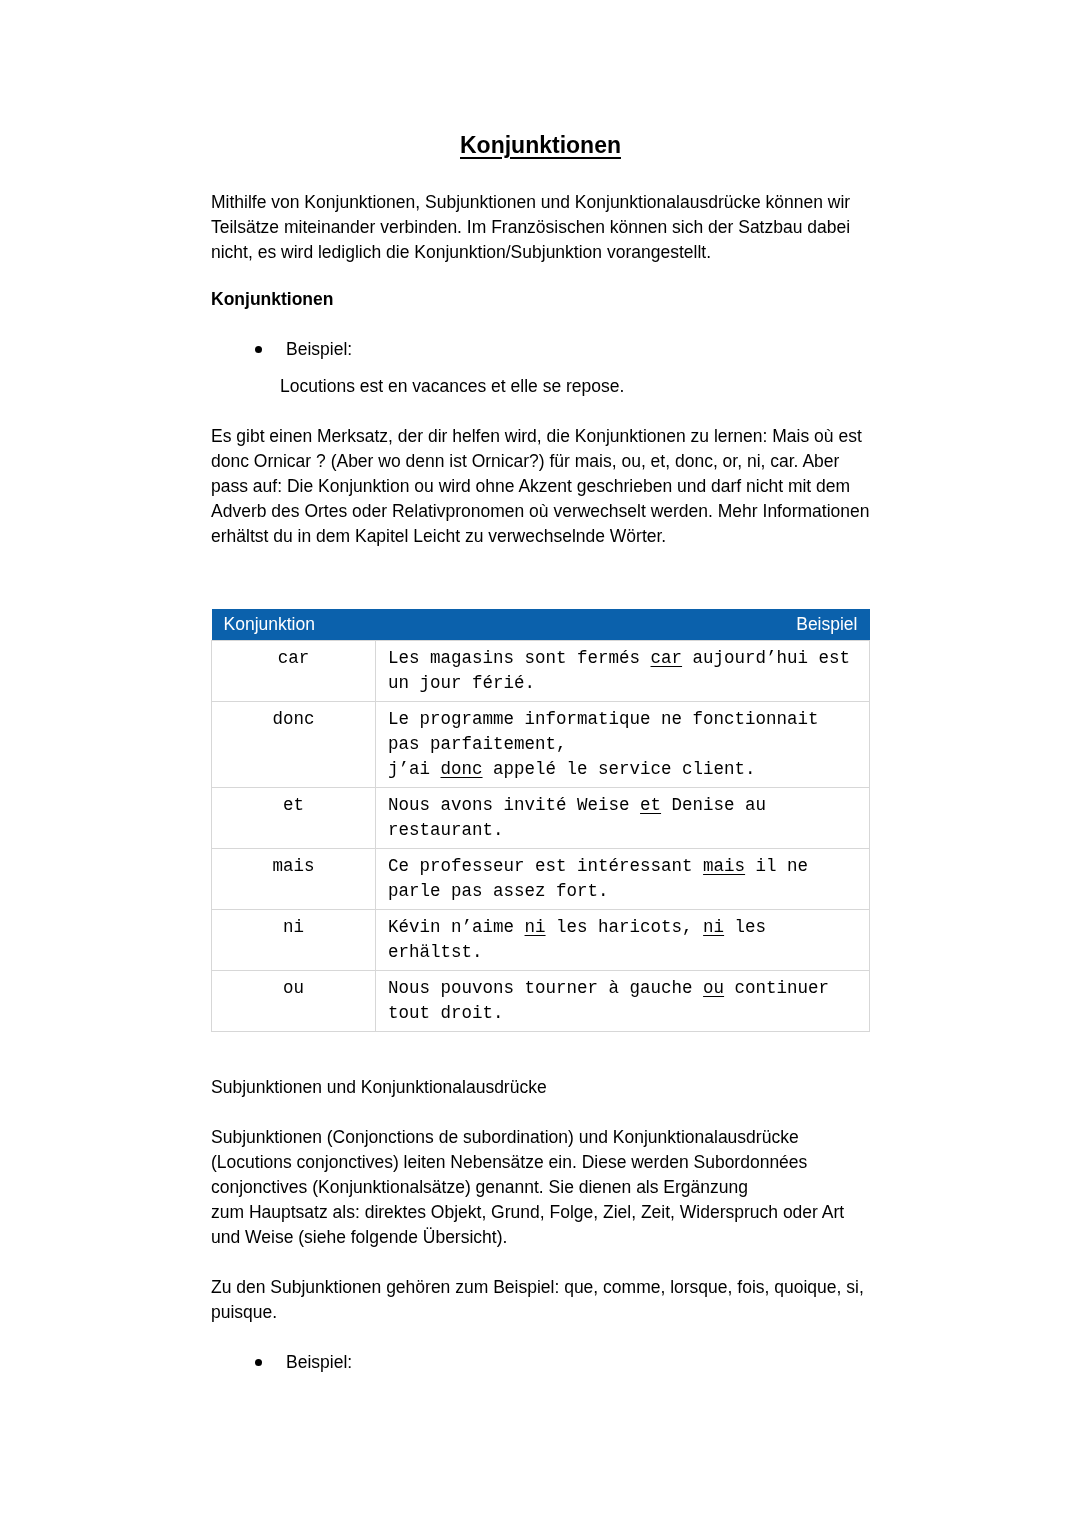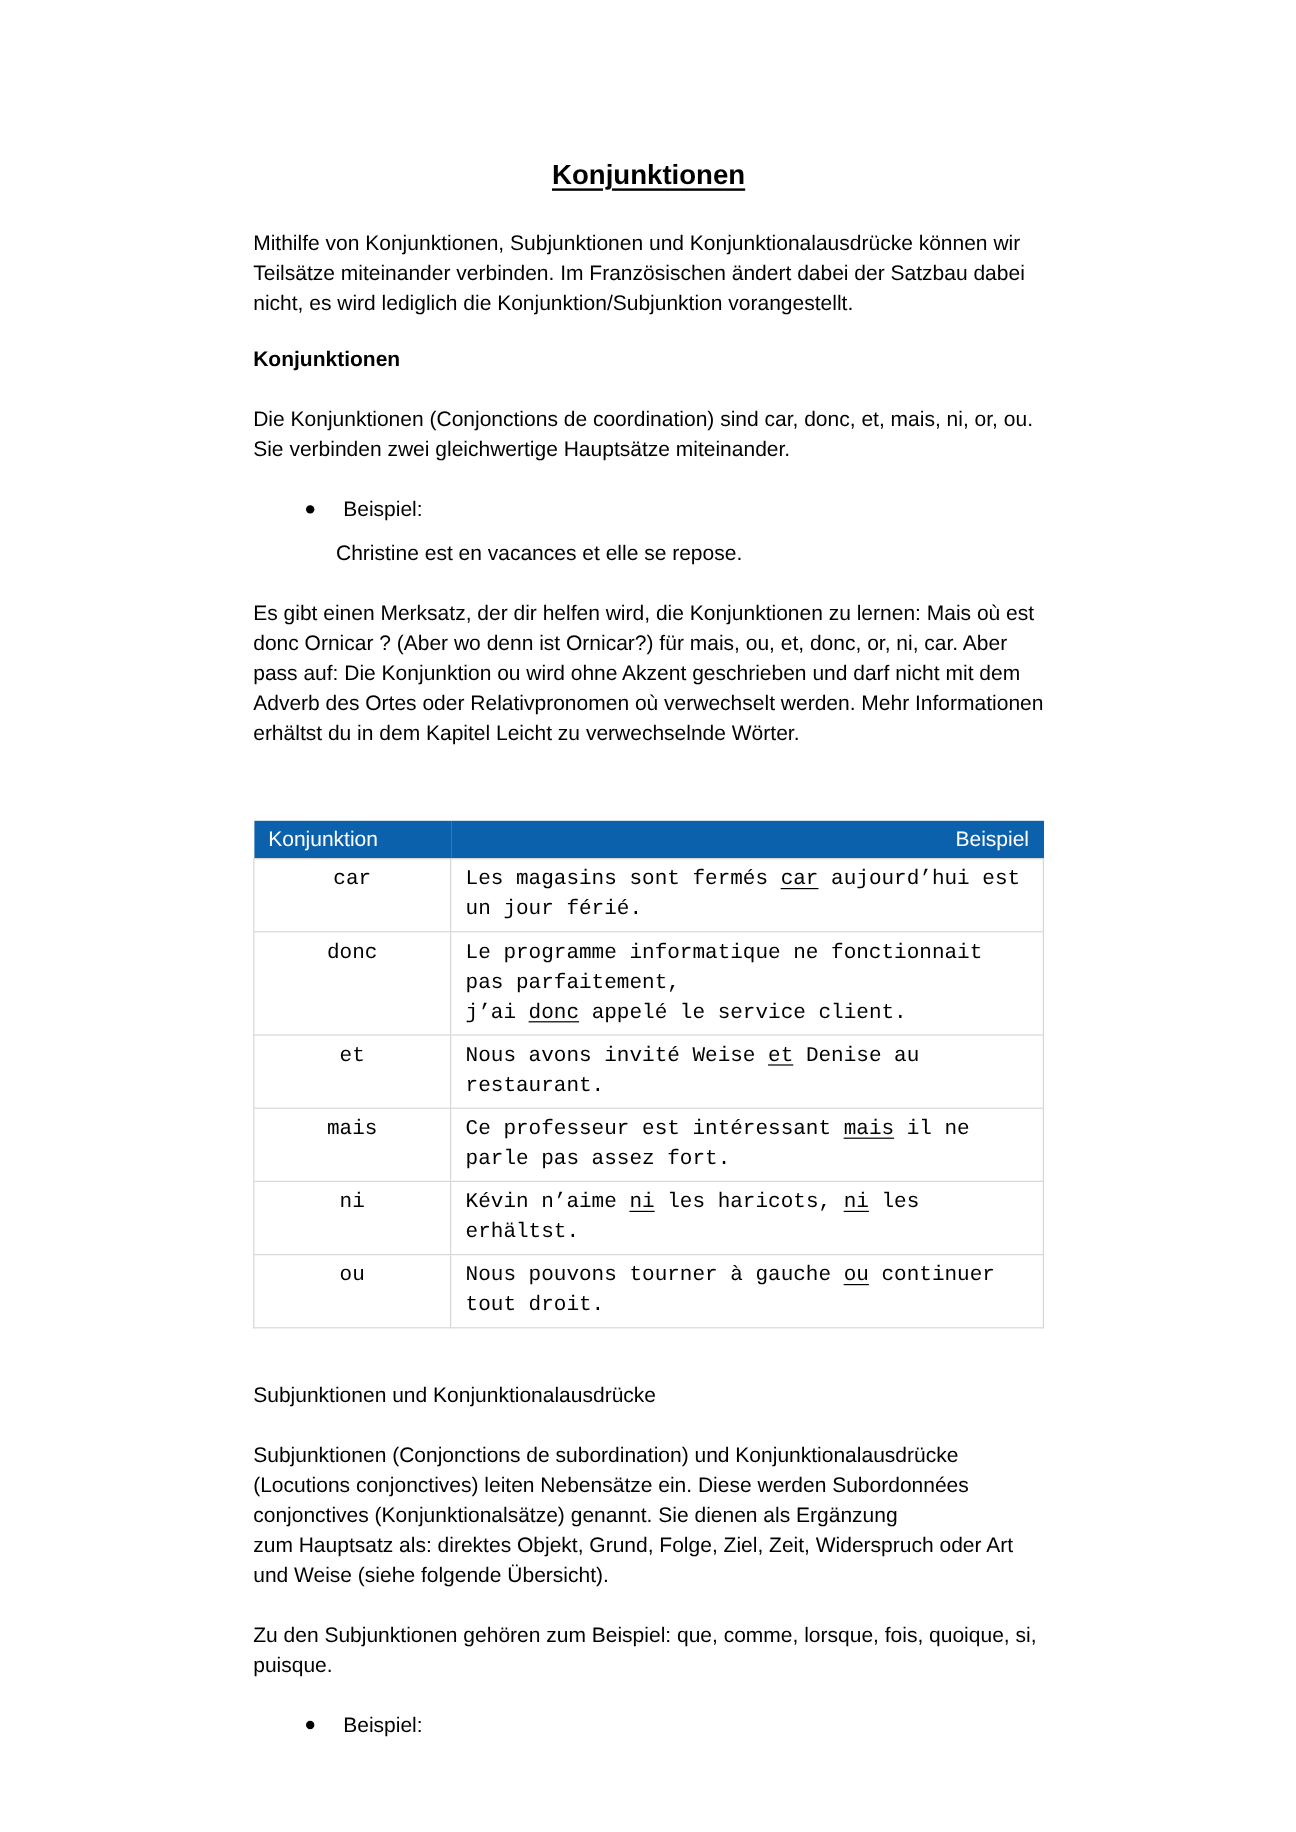--- a/index.html
+++ b/index.html
@@ -92,32 +92,31 @@
   }
   .after-table { margin-top: 43px; }
 </style>
 </head>
 <body>
 
 <div class="page">
 
   <h1 class="title"><span class="u">Konjunktionen</span></h1>
 
-  <p class="para">Mithilfe von Konjunktionen, Subjunktionen und Konjunktionalausdrücke können wir Teilsätze miteinander verbinden. Im Französischen ändert dabei der Satzbau dabei nicht, es wird lediglich die Konjunktion/Subjunktion vorangestellt.</p>
+  <p class="para">Mithilfe von Konjunktionen, Subjunktionen und Konjunktionalausdrücke können wir Teilsätze miteinander verbinden. Im Französischen können sich der Satzbau dabei nicht, es wird lediglich die Konjunktion/Subjunktion vorangestellt.</p>
 
   <p class="section-heading">Konjunktionen</p>
 
-  <p class="para">Die Konjunktionen (Conjonctions de coordination) sind car, donc, et, mais, ni, or, ou. Sie verbinden zwei gleichwertige Hauptsätze miteinander.</p>
 
   <div class="bullet-row">
     <span class="dot"></span>
     <span>Beispiel:</span>
   </div>
 
-  <p class="example-text">Christine est en vacances et elle se repose.</p>
+  <p class="example-text">Locutions est en vacances et elle se repose.</p>
 
   <p class="para">Es gibt einen Merksatz, der dir helfen wird, die Konjunktionen zu lernen: Mais où est donc Ornicar ? (Aber wo denn ist Ornicar?) für mais, ou, et, donc, or, ni, car. Aber pass auf: Die Konjunktion ou wird ohne Akzent geschrieben und darf nicht mit dem Adverb des Ortes oder Relativpronomen où verwechselt werden. Mehr Informationen erhältst du in dem Kapitel Leicht zu verwechselnde Wörter.</p>
 
   <table class="conj">
     <thead>
       <tr>
         <th class="th-konj" style="background: rgb(11, 97, 172);">Konjunktion</th>
         <th class="th-beisp" style="background: rgb(11, 97, 172);">Beispiel</th>
       </tr>
     </thead>

